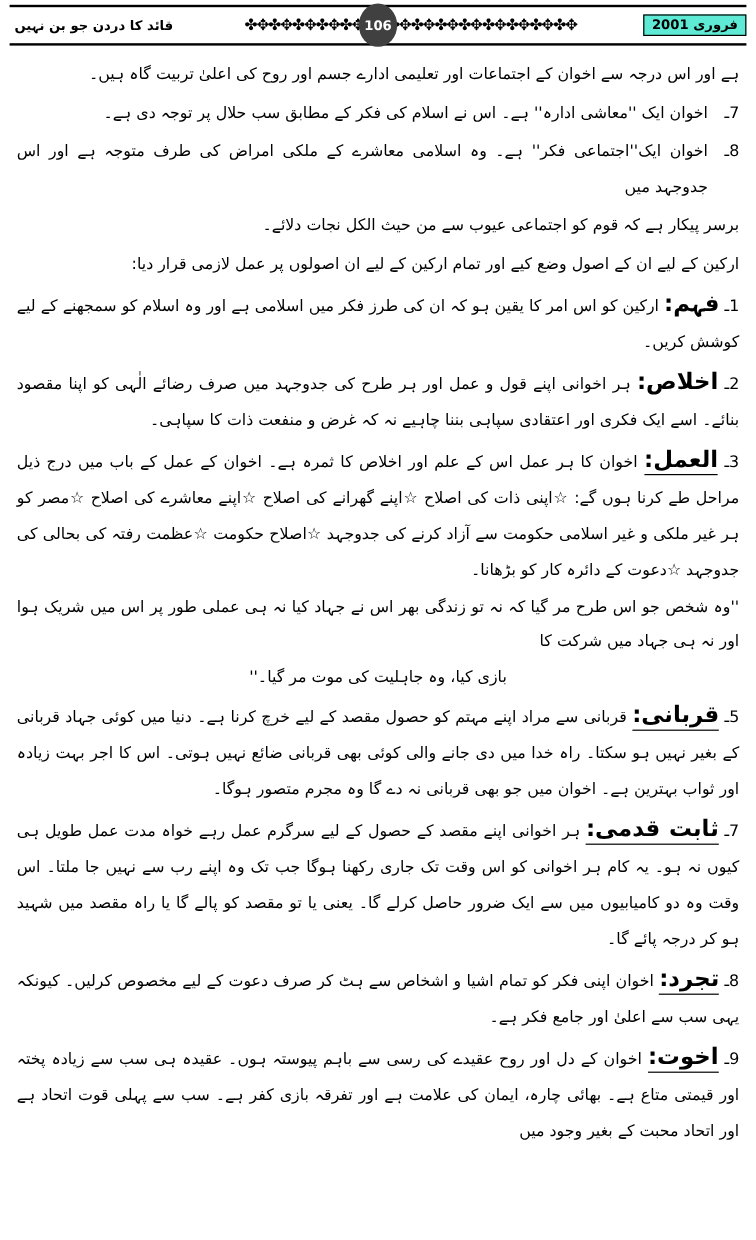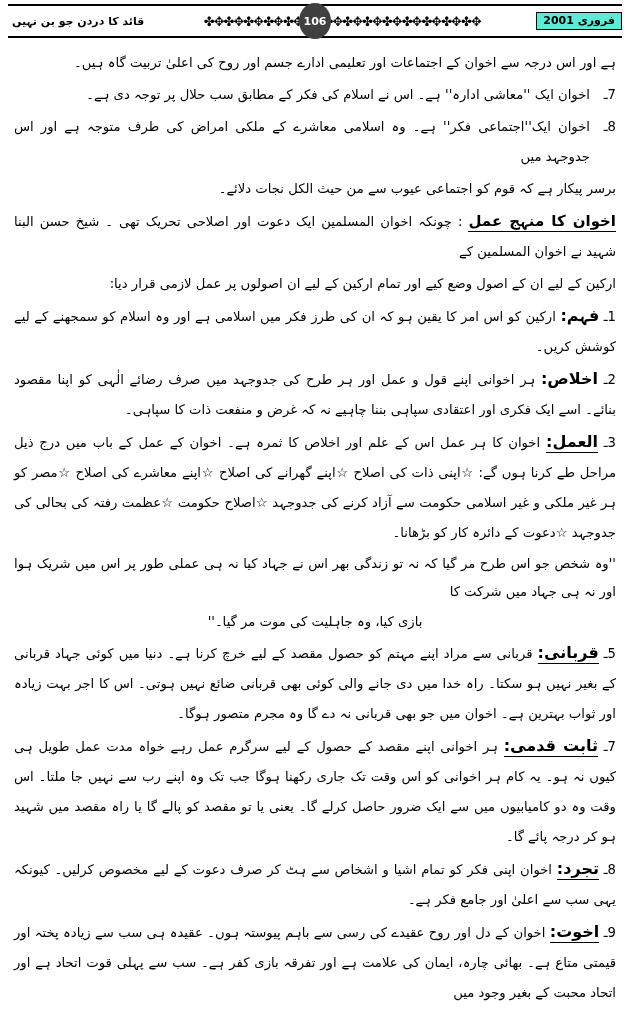--- a/index.html
+++ b/index.html
@@ -118,21 +118,21 @@
   .centered {
     text-align: center;
     text-align-last: center;
   }
   .heading-inline {
     font-weight: bold;
     font-size: 15px;
   }
   .sub-head {
     font-weight: bold;
-    font-size: 16px;
+    font-size: 19px;
   }
   .tight {
     line-height: 28px;
   }
   .underline-head {
     border-bottom: 1px solid #000;
     padding-bottom: 1px;
   }
 </style>
 </head>
@@ -156,24 +156,20 @@
       <span class="body">اخوان ایک ''معاشی ادارہ'' ہے۔ اس نے اسلام کی فکر کے مطابق سب حلال پر توجہ دی ہے۔</span>
     </div>
 
     <div class="para">
       <span class="marker">8ـ</span>
       <span class="body">اخوان ایک''اجتماعی فکر'' ہے۔ وہ اسلامی معاشرے کے ملکی امراض کی طرف متوجہ ہے اور اس جدوجہد میں</span>
     </div>
 
     <div class="plain">برسر پیکار ہے کہ قوم کو اجتماعی عیوب سے من حیث الکل نجات دلائے۔</div>
 
-    <div class="plain">
-      <span class="heading-inline underline-head">اخوان کا منہج عمل</span>
-      <span>: چونکہ اخوان المسلمین ایک دعوت اور اصلاحی تحریک تھی ۔ شیخ حسن البنا شہید نے اخوان المسلمین کے</span>
-    </div>
     <div class="plain">ارکین کے لیے ان کے اصول وضع کیے اور تمام ارکین کے لیے ان اصولوں پر عمل لازمی قرار دیا:</div>
 
     <div class="plain">
       <span>1ـ</span>
       <span class="sub-head">فہم:</span>
       <span>ارکین کو اس امر کا یقین ہو کہ ان کی طرز فکر میں اسلامی ہے اور وہ اسلام کو سمجھنے کے لیے کوشش کریں۔</span>
     </div>
 
     <div class="plain">
       <span>2ـ</span>

